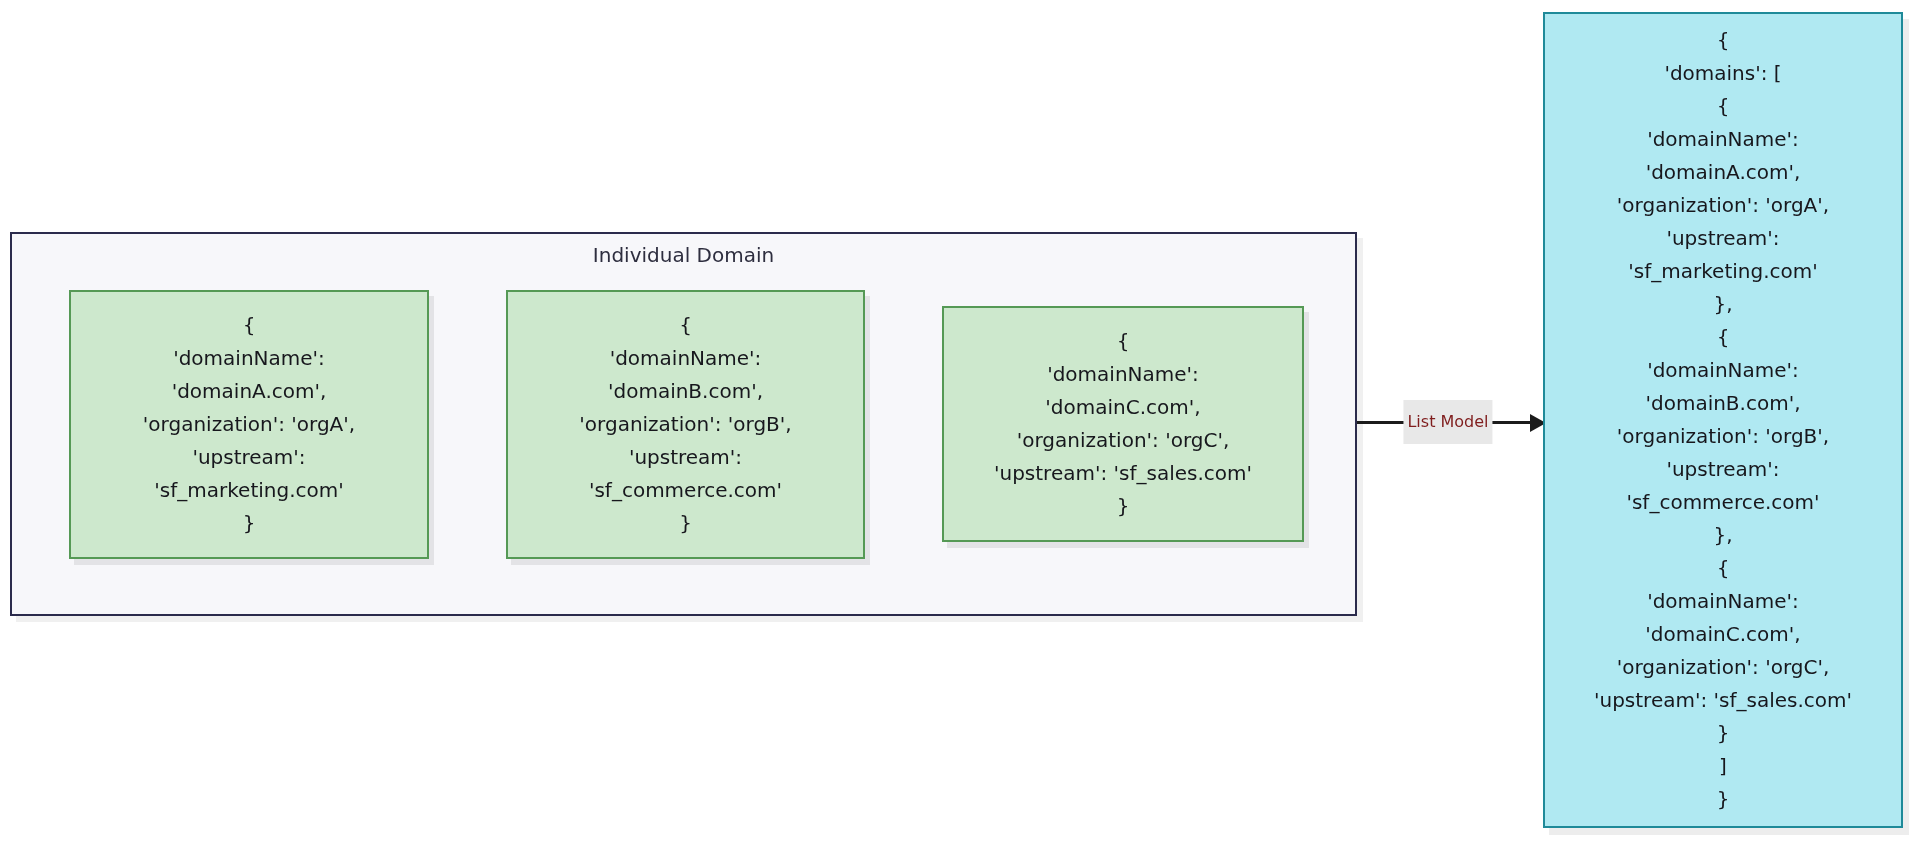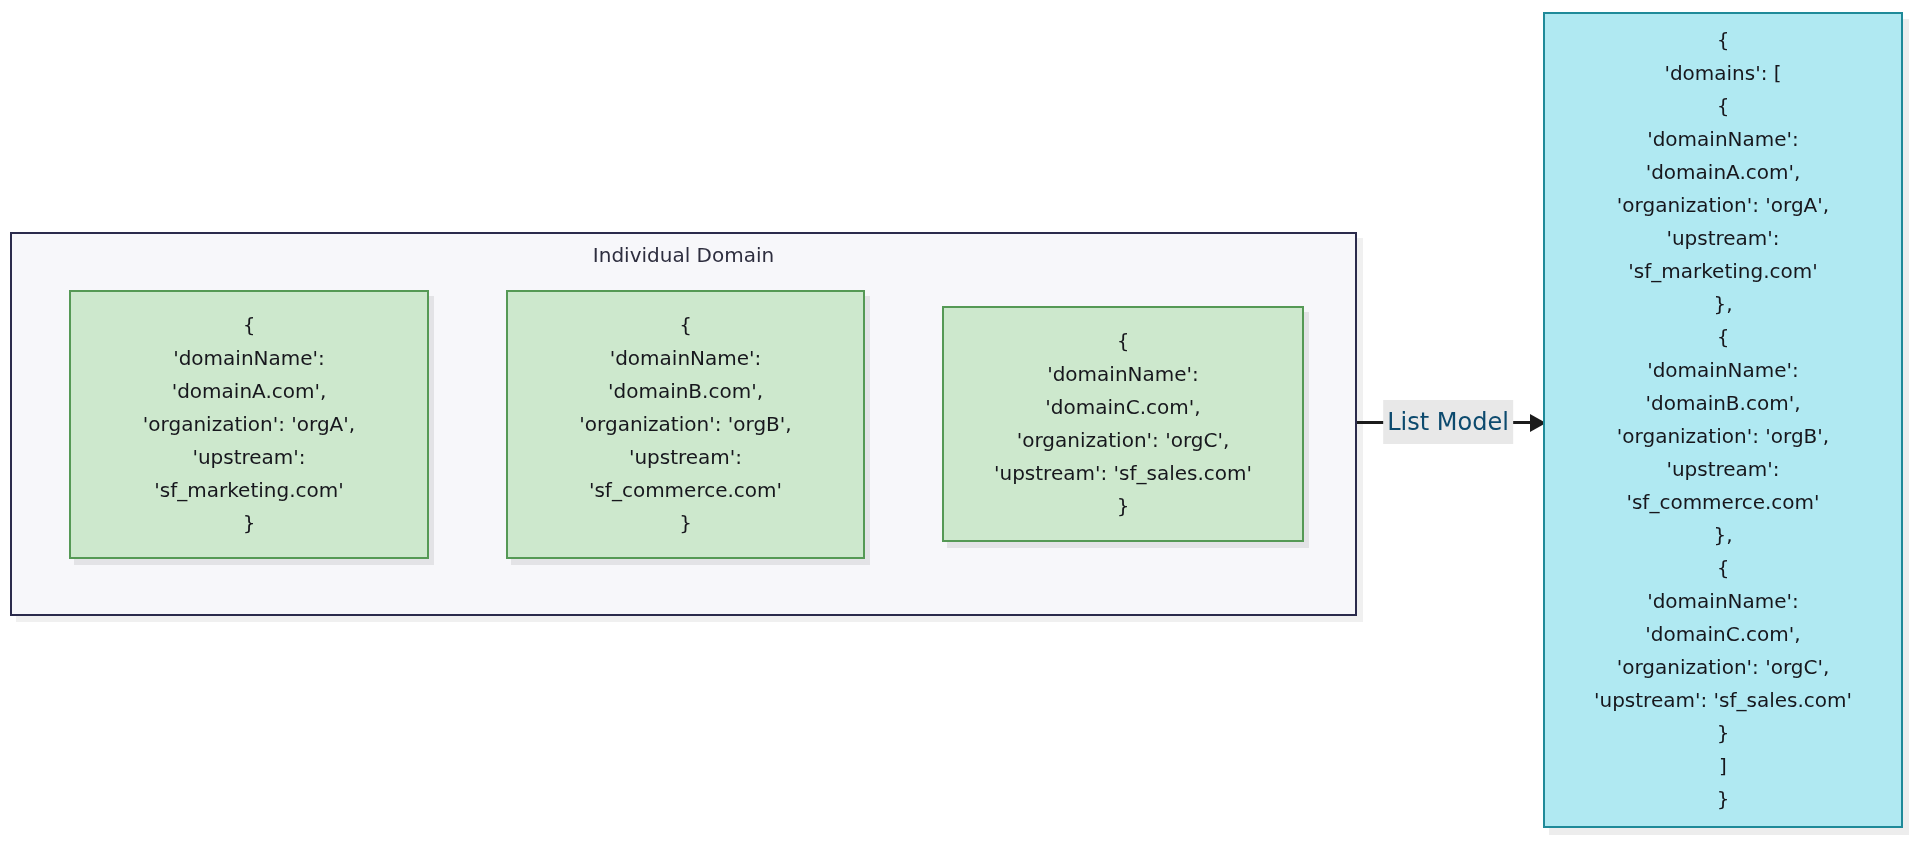--- a/index.html
+++ b/index.html
@@ -76,22 +76,22 @@
     width: 0; height: 0;
     border-left: 16px solid #1b1b1b;
     border-top: 9px solid transparent;
     border-bottom: 9px solid transparent;
   }
   .edge-label {
     position: absolute;
     left: 1448px; top: 422px;
     transform: translate(-50%, -50%);
     background: #e8e8e8;
-    color: #0c4a6e;
-    font-size: 24px;
+    color: #7f1d1d;
+    font-size: 16px;
     line-height: 26px;
     padding: 9px 4px;
     white-space: nowrap;
   }
 </style>
 </head>
 <body>
 
 <div class="canvas">
 

